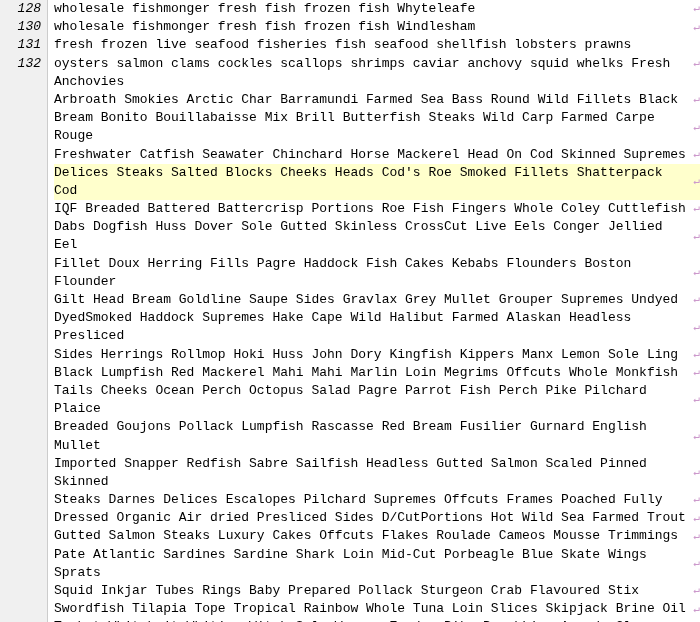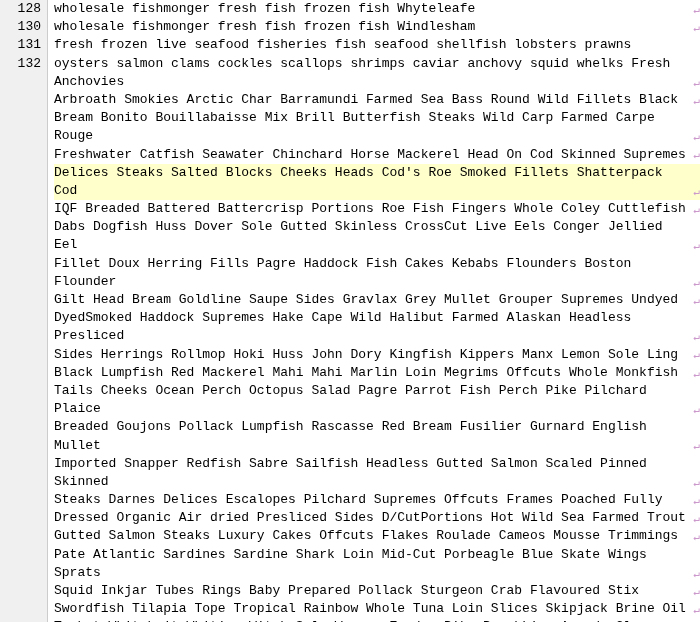--- a/index.html
+++ b/index.html
@@ -29,29 +29,30 @@
       display: block;
       padding: 0 6px 0 4px;
       color: #666666;
       text-align: right;
       line-height: 1.4;
       white-space: nowrap;
       font-size: 13px;
     }
     .line-number.active {
       color: #000000;
+      font-style: italic;
     }
     .code-content {
       flex: 1;
       padding: 0 0 0 6px;
       overflow-x: auto;
     }
     .code-line {
       display: flex;
-      align-items: flex-end;
+      align-items: center;
       line-height: 1.4;
       white-space: pre-wrap;
       word-break: break-word;
     }
     .code-line.highlighted {
       background: #ffffcc;
     }
     .code-text {
       flex: 1;
       padding: 0 4px 0 0;

